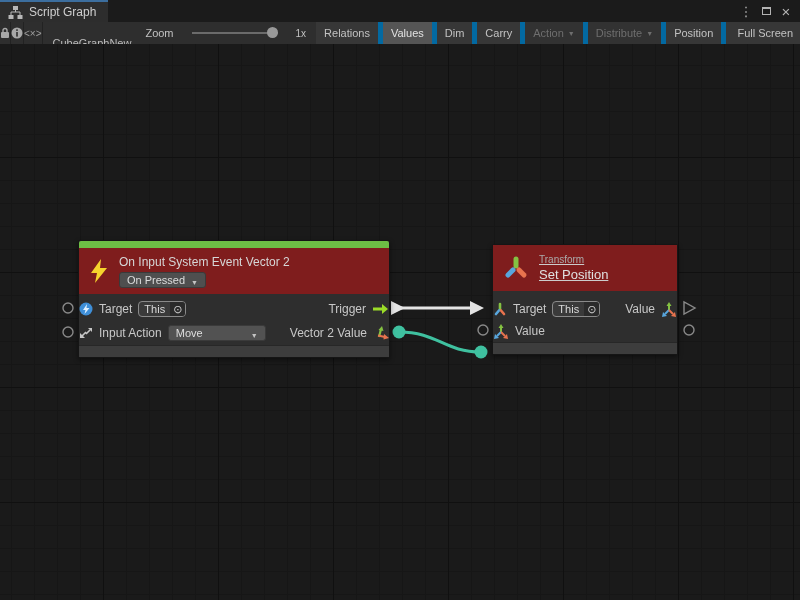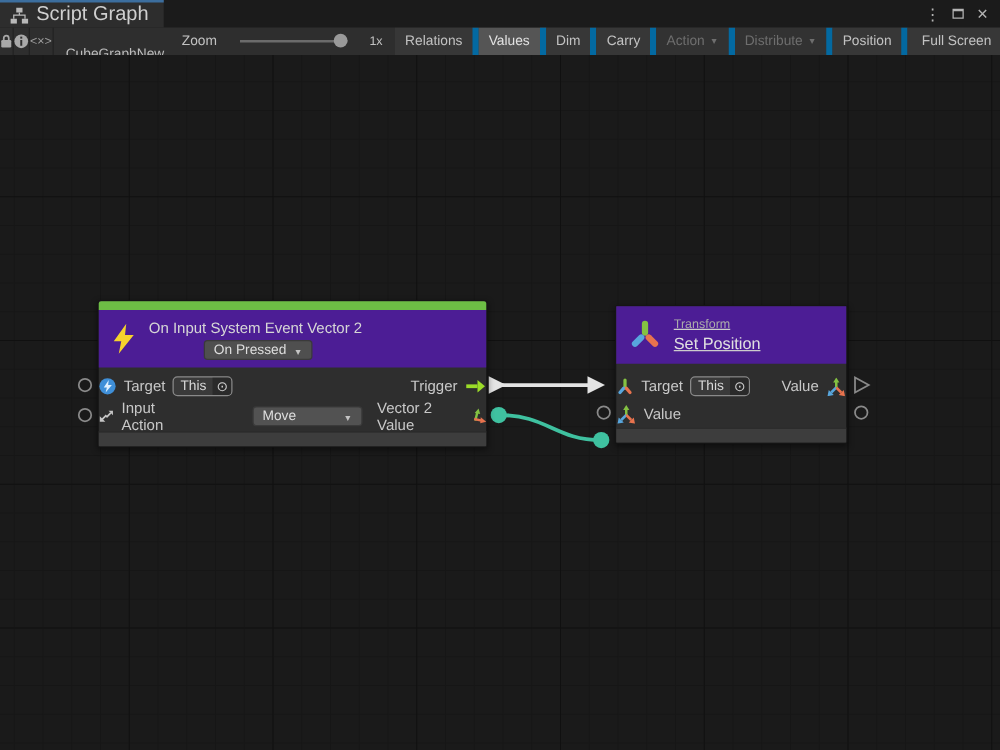--- a/index.html
+++ b/index.html
@@ -4,21 +4,21 @@
 <style>
   * { box-sizing: border-box; margin:0; padding:0; }
   html,body { width:800px; height:600px; overflow:hidden; background:#191919;
               font-family:"Liberation Sans", sans-serif; }
   .window { position:relative; width:800px; height:600px; background:#1b1b1b; }
 
   
   .tabbar { position:absolute; top:0; left:0; width:800px; height:22px; background:#1b1b1b;
             display:flex; align-items:stretch; }
   .tab { display:flex; align-items:center; gap:6px; padding:0 12px 0 8px;
-         background:#2d2d2d; border-top:2px solid #3c6e9e; color:#cfcfcf; font-size:16px; }
+         background:#2d2d2d; border-top:2px solid #3c6e9e; color:#cfcfcf; font-size:12px; }
   .tab-spacer { flex:1; }
   .win-controls { display:flex; align-items:center; gap:4px; padding-right:6px; color:#b4b4b4; }
   .win-btn { width:16px; height:16px; display:flex; align-items:center; justify-content:center;
              font-size:13px; color:#b4b4b4; cursor:default; }
   .maximize-box { width:9px; height:8px; border:1px solid #b4b4b4; border-top-width:2px; }
 
   
   .toolbar { position:absolute; top:22px; left:0; width:800px; height:22px; background:#2e2e2e;
              display:flex; align-items:stretch; font-size:11px; color:#c2c2c2; overflow:hidden; }
   .tseg { display:flex; align-items:center; justify-content:center; border-right:1px solid #222; }
@@ -41,32 +41,32 @@
       linear-gradient(to bottom, #101010 1px, transparent 1px),
       linear-gradient(to right, #161616 1px, transparent 1px),
       linear-gradient(to bottom, #161616 1px, transparent 1px);
     background-size:115px 115px, 115px 115px, 23px 23px, 23px 23px;
     background-position:-12px -2px; }
   .wires { position:absolute; top:0; left:0; width:800px; height:556px; }
 
   
   .node { position:absolute; background:#2e2e2e; border:1px solid #151515; border-radius:2px;
           box-shadow:0 2px 5px rgba(0,0,0,.45); color:#cccccc; }
-  .node-header { background:#4c1d95; display:flex; align-items:center; }
+  .node-header { background:#7f1d1d; display:flex; align-items:center; }
   .node-footer { height:12px; background:#3d3d3d; border-top:1px solid #272727; }
   .rows { padding:3px 0 0 0; }
   .row { display:flex; align-items:center; gap:6px; padding:0 0; font-size:12px; color:#c8c8c8; }
   .spacer { flex:1; }
   .pill { display:inline-flex; align-items:center; border:1px solid #8a8a8a; border-radius:4px;
           background:#3a3a3a; overflow:hidden; height:16px; font-size:11px; color:#dadada; }
   .pill .pill-text { padding:0 5px; }
   .pill .picker { background:#2a2a2a; padding:0 3px; font-size:11px; color:#cfcfcf;
                   display:flex; align-items:center; height:100%; }
   .dd { display:inline-flex; align-items:flex-end; gap:6px; background:#4f4f4f; border:1px solid #3a3a3a;
-        border-radius:3px; color:#dedede; font-size:11px; padding:1px 7px;margin-left:44px; }
+        border-radius:3px; color:#dedede; font-size:11px; padding:1px 7px; }
   .dd .caret { color:#c4c4c4; }
 
   
   .event-node { left:78px; top:196px; width:312px; }
   .event-accent { height:7px; border-radius:2px 2px 0 0; }
   .event-header { height:46px; padding:0 8px; gap:8px; }
   .event-titleblock { display:flex; flex-direction:column; gap:3px; }
   .event-title { font-size:12px; color:#d6d6d6; }
   .event-node .row { height:24px; }
 

